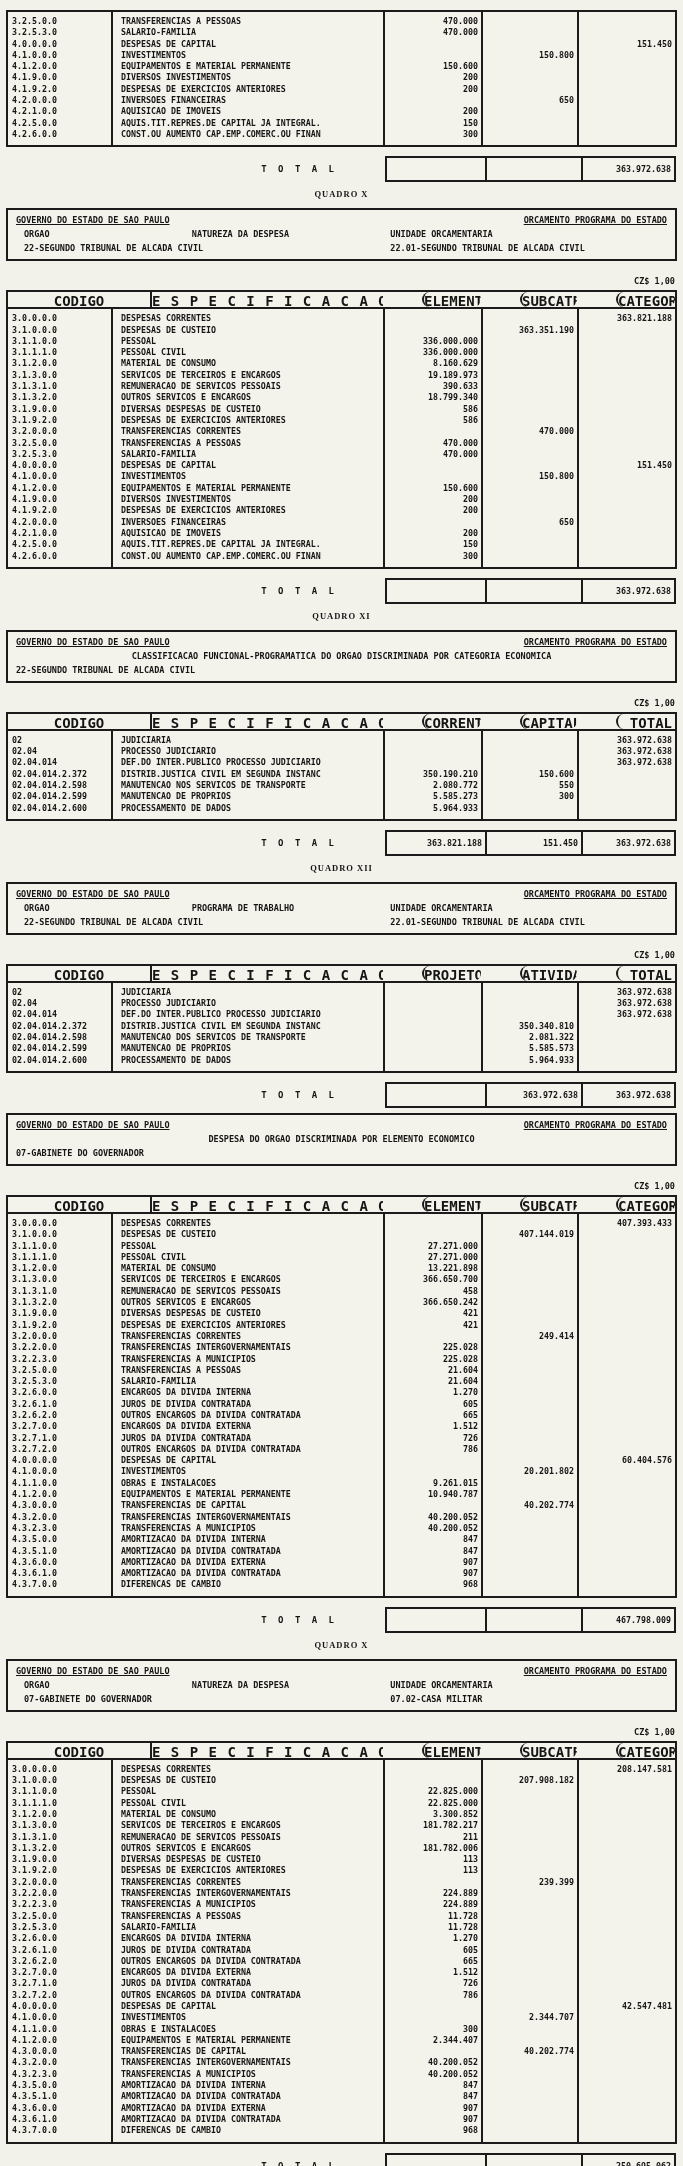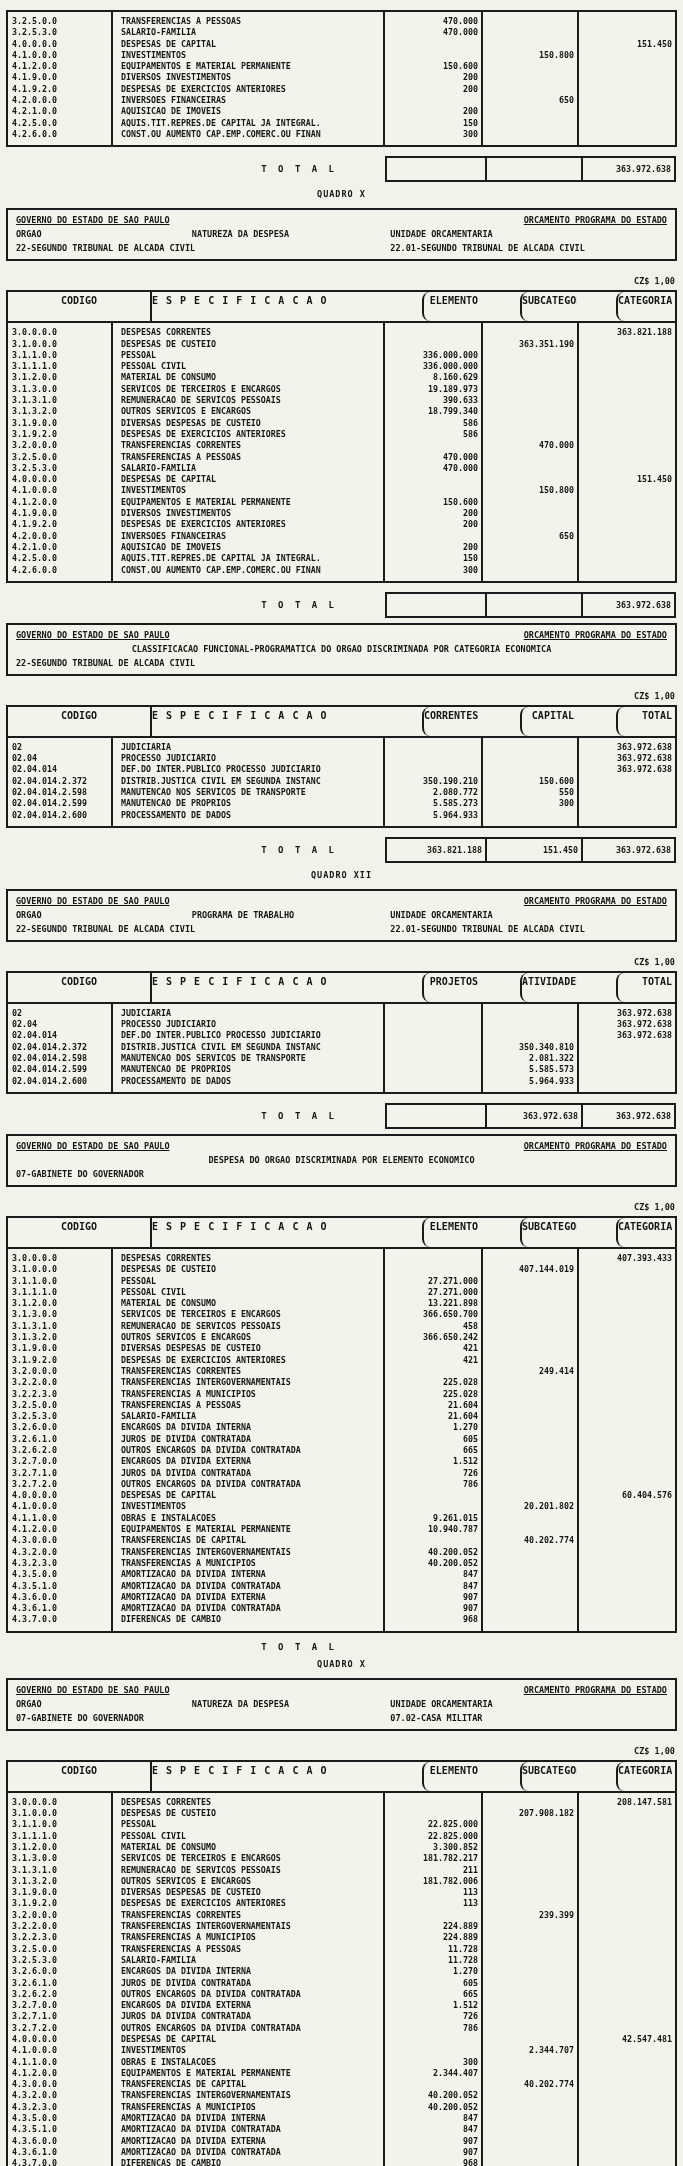--- a/index.html
+++ b/index.html
@@ -16,37 +16,37 @@
   
   .hdr-box {
     border:2px solid #1b1b1b;
     padding:3px 8px 4px 8px;
     font-size:8.5px; line-height:14px;
     margin:0 0 2px 0;
     background:#f3f2eb;
   }
   .hl-flex { display:flex; justify-content:space-between;text-decoration:underline; }
   .hl-pos  { position:relative; height:14px; }
-  .hl-pos .p0 { position:absolute; left:0; }
+  .hl-pos .p0 { position:absolute; left:8px; }
   .hl-pos .p1 { position:absolute; left:27%; }
   .hl-pos .p2 { position:absolute; left:57.5%; }
   .hl-center { text-align:center; }
 
   .cz-note {
     text-align:right; font-size:8.5px; line-height:12px;
     padding-right:2px; margin:14px 0 3px 0;
   }
 
   
   .tbl { border:2px solid #1b1b1b; background:#f3f2eb; }
   .grid-row { display:grid; grid-template-columns:103px 272px 98px 96px 1fr; }
   .grid-row > div { overflow:hidden; white-space:nowrap; }
   .grid-row > div + div { border-left:2px solid #1b1b1b; }
   .colhead { border-bottom:2px solid #1b1b1b; }
-  .colhead > div { font-size:10px; line-height:12px; padding:3px 0 14px 0;margin-left:39px; }
+  .colhead > div { font-size:14px; line-height:12px; padding:3px 0 0 0;margin-left:39px; }
   .colhead .c-code { text-align:center; }
   .colhead .c-spec { text-align:left; letter-spacing:1px; }
   .colhead .c-num  { text-align:right; padding-right:3px;border-radius:8px; }
   .datarow > div { font-size:8.3px; line-height:11.3px; }
   .cell-code { padding-left:4px; }
   .cell-spec { padding-left:8px; }
   .cell-num  { text-align:right; padding-right:3px; }
   .tbl .padrow > div { height:5px; }
   .tbl .toprow > div { height:4px; }
 
@@ -61,20 +61,21 @@
     display:flex; align-items:center; justify-content:flex-end;
     font-size:8.3px; padding-right:3px; box-sizing:border-box;
   }
   .total-box .t1 { width:98px; }
   .total-box .t2 { width:96px; border-left:2px solid #1b1b1b; }
   .total-box .t3 { width:93px; border-left:2px solid #1b1b1b; }
 
   .quadro-label {
     text-align:center; font-size:8.5px; letter-spacing:1px;
     margin:7px 0 9px 0;
+    font-family:Liberation Serif, serif;
   }
 </style>
 </head>
 <body>
 
 <div class="page">
   <div id="sections-root">
       <div class="section">
         <div class="tbl">
           <div class="grid-row toprow">
@@ -374,20 +375,21 @@
           </div>
         </div>
         <div class="total-wrap">
           <div class="total-label">T O T A L</div>
           <div class="total-box">
             <div class="t1"></div>
             <div class="t2"></div>
             <div class="t3">363.972.638</div>
           </div>
         </div>
+        <div class="quadro-label">QUADRO XI</div>
       </div>
       <div class="section">
         <div class="hdr-box">
           <div class="hl-flex">
             <span>GOVERNO DO ESTADO DE SAO PAULO</span>
             <span>ORCAMENTO PROGRAMA DO ESTADO</span>
           </div>
           <div class="hl-center">CLASSIFICACAO FUNCIONAL-PROGRAMATICA DO ORGAO DISCRIMINADA POR CATEGORIA ECONOMICA</div>
           <div>22-SEGUNDO TRIBUNAL DE ALCADA CIVIL</div>
         </div>
@@ -831,20 +833,25 @@
           <div class="grid-row padrow">
             <div></div>
             <div></div>
             <div></div>
             <div></div>
             <div></div>
           </div>
         </div>
         <div class="total-wrap">
           <div class="total-label">T O T A L</div>
+          <div class="total-box">
+            <div class="t1"></div>
+            <div class="t2"></div>
+            <div class="t3">467.798.009</div>
+          </div>
         </div>
         <div class="quadro-label">QUADRO X</div>
       </div>
       <div class="section">
         <div class="hdr-box">
           <div class="hl-flex">
             <span>GOVERNO DO ESTADO DE SAO PAULO</span>
             <span>ORCAMENTO PROGRAMA DO ESTADO</span>
           </div>
           <div class="hl-pos">

